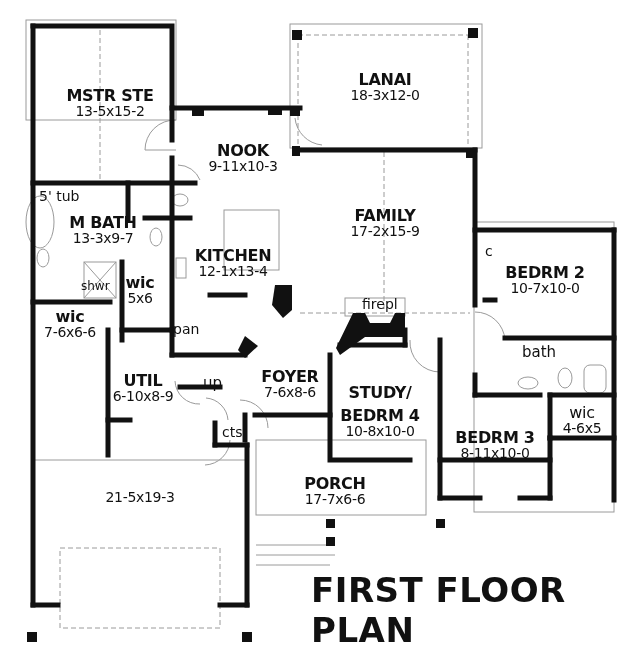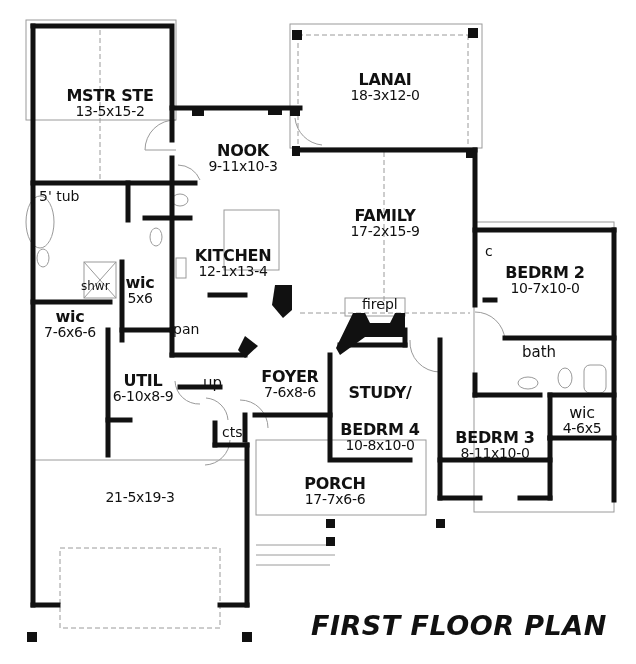--- a/index.html
+++ b/index.html
@@ -2,21 +2,21 @@
 <html><head>
 <meta charset="utf-8">
 <style>
   html, body { margin:0; padding:0; background:#ffffff; }
   #plan { position:relative; width:636px; height:664px; overflow:hidden; background:#fff; font-family:"DejaVu Sans", sans-serif; color:#111; }
   svg.walls { position:absolute; left:0; top:0; }
   .lbl { position:absolute; text-align:center; white-space:nowrap; line-height:1; }
   .name { font-size:16px; font-weight:bold; letter-spacing:-0.3px; }
   .dim { font-size:14px; letter-spacing:-0.3px; }
   .small { font-size:14px; }
-  .title { position:absolute; left:311px; top:610px; font-size:27px; font-weight:bold; letter-spacing:0.5px;font-style:italic; }
+  .title { position:absolute; left:311px; top:570px; font-size:34px; font-weight:bold; letter-spacing:0.5px; }
 </style>
 </head>
 <body>
 
 <div id="plan">
 <svg class="walls" width="636" height="664" viewBox="0 0 636 664">
   <g fill="none" stroke="#9a9a9a" stroke-width="1">
 
     <rect x="26" y="20" width="150" height="100"></rect>
     <rect x="290" y="24" width="192" height="124"></rect>
@@ -134,20 +134,24 @@
   <div class="dim">9-11x10-3</div>
 </div>
 <div class="lbl" style="left:330px;top:72px;width:110px">
   <div class="name">LANAI</div>
   <div class="dim">18-3x12-0</div>
 </div>
 <div class="lbl" style="left:335px;top:208px;width:100px">
   <div class="name">FAMILY</div>
   <div class="dim">17-2x15-9</div>
 </div>
+<div class="lbl" style="left:58px;top:215px;width:90px">
+  <div class="name">M BATH</div>
+  <div class="dim">13-3x9-7</div>
+</div>
 <div class="lbl" style="left:188px;top:248px;width:90px">
   <div class="name">KITCHEN</div>
   <div class="dim">12-1x13-4</div>
 </div>
 <div class="lbl" style="left:500px;top:265px;width:90px">
   <div class="name">BEDRM 2</div>
   <div class="dim">10-7x10-0</div>
 </div>
 <div class="lbl" style="left:120px;top:275px;width:40px">
   <div class="name">wic</div>
@@ -160,21 +164,21 @@
 <div class="lbl" style="left:108px;top:373px;width:70px">
   <div class="name">UTIL</div>
   <div class="dim">6-10x8-9</div>
 </div>
 <div class="lbl" style="left:255px;top:369px;width:70px">
   <div class="name">FOYER</div>
   <div class="dim">7-6x8-6</div>
 </div>
 <div class="lbl" style="left:335px;top:385px;width:90px">
   <div class="name">STUDY/</div>
-  <div class="name" style="margin-top:21px">BEDRM 4</div>
+  <div class="name" style="margin-top:7px">BEDRM 4</div>
   <div class="dim">10-8x10-0</div>
 </div>
 <div class="lbl" style="left:445px;top:430px;width:100px">
   <div class="name">BEDRM 3</div>
   <div class="dim">8-11x10-0</div>
 </div>
 <div class="lbl" style="left:552px;top:405px;width:60px">
   <div class="name" style="font-weight:normal">wic</div>
   <div class="dim">4-6x5</div>
 </div>

